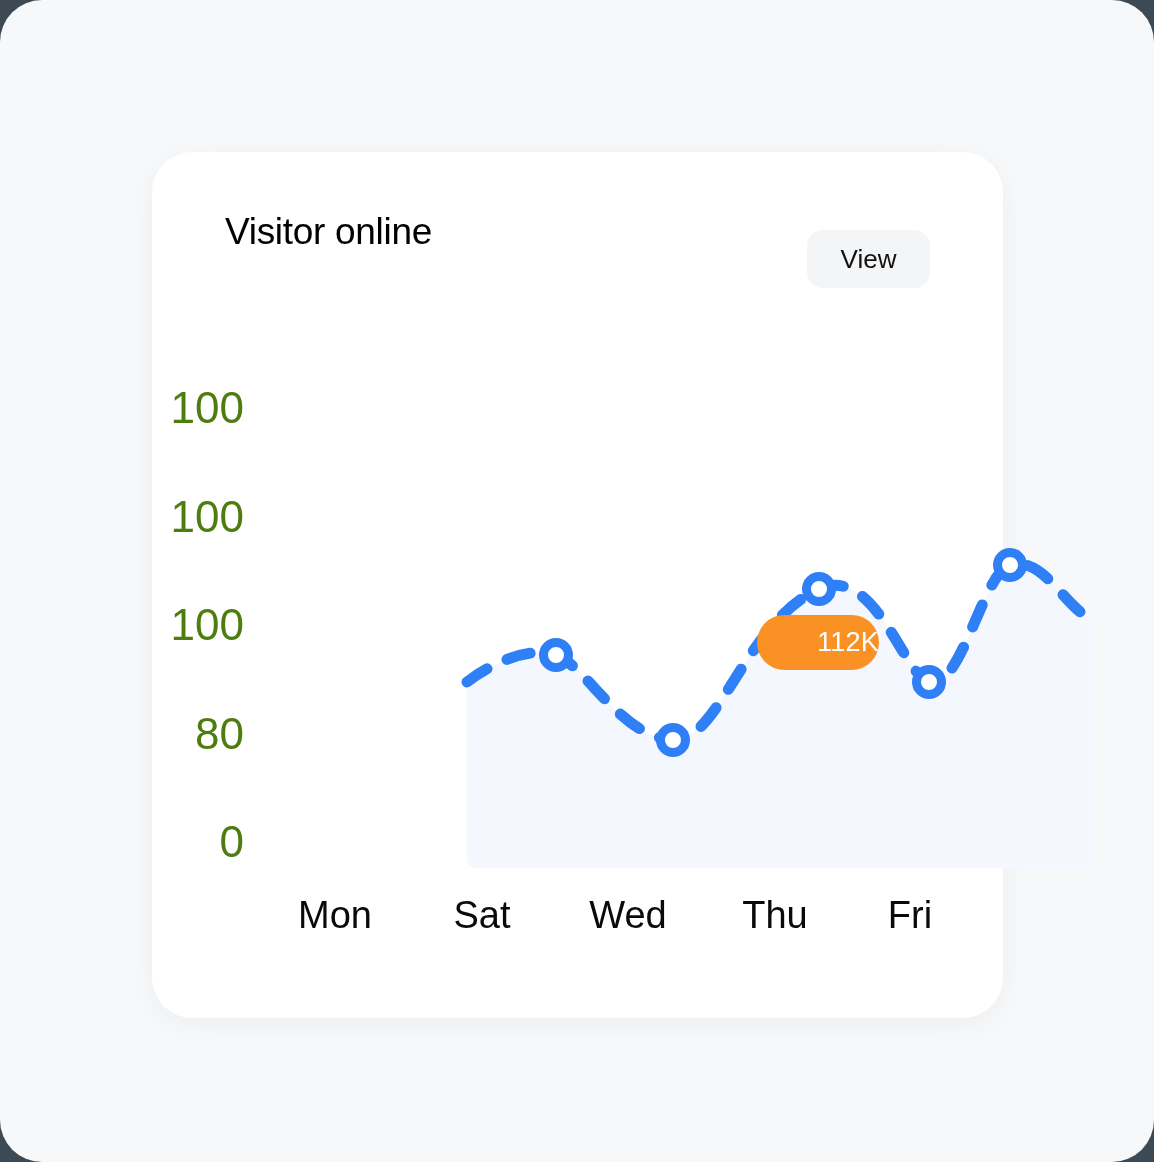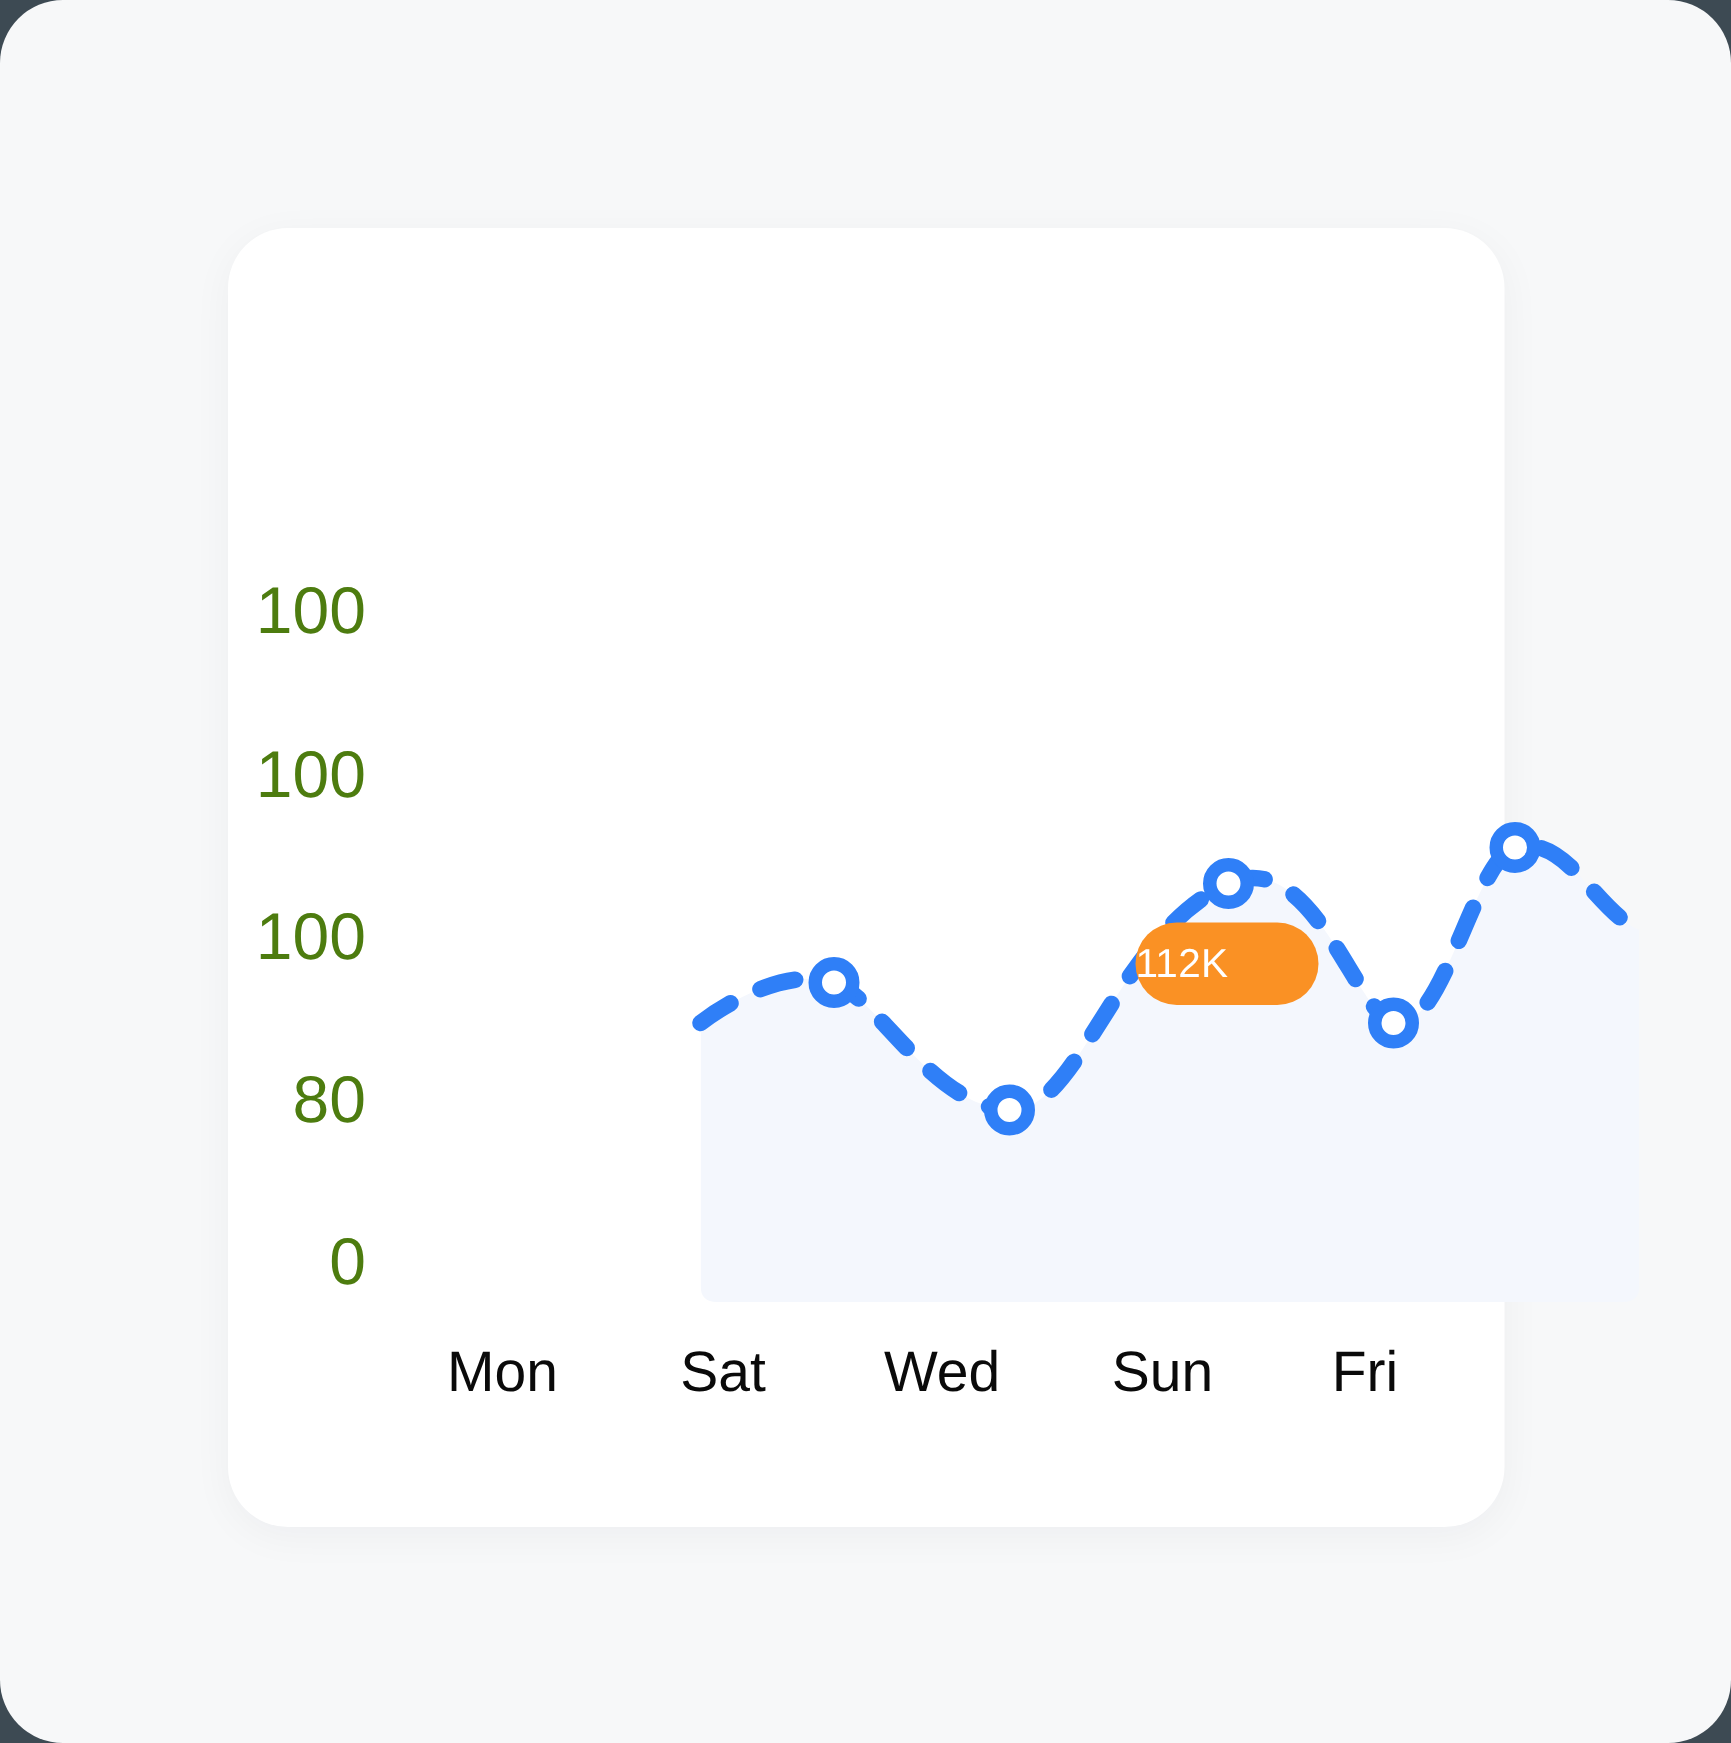--- a/index.html
+++ b/index.html
@@ -127,33 +127,37 @@
   .badge {
     position: absolute;
     left: 605px;
     top: 463px;
     width: 122px;
     height: 55px;
     background: #fa9124;
     border-radius: 28px;
     display: flex;
     align-items: center;
-    justify-content: flex-start;
+    justify-content: flex-end;
     color: #ffffff;
     font-size: 27px;
     letter-spacing: 0.2px;
   }
 </style>
 </head>
 <body>
 
 <div class="page">
 
   <div class="card">
 
+    <div class="card-header">
+      <div class="card-title">Visitor online</div>
+      <button class="view-button">View</button>
+    </div>
 
     <div class="chart-wrap">
 
       <div class="y-axis">
           <div class="y-tick" style="top: 256px;">100</div>
           <div class="y-tick" style="top: 365px;">100</div>
           <div class="y-tick" style="top: 473px;">100</div>
           <div class="y-tick" style="top: 582px;">80</div>
           <div class="y-tick" style="top: 690px;">0</div>
         </div>
@@ -197,19 +201,19 @@
       </div>
 
       <div class="badge">
         <span>112K</span>
       </div>
 
       <div class="x-axis">
           <div class="x-tick" style="left: 183px;">Mon</div>
           <div class="x-tick" style="left: 330px;">Sat</div>
           <div class="x-tick" style="left: 476px;">Wed</div>
-          <div class="x-tick" style="left: 623px;">Sun</div>
+          <div class="x-tick" style="left: 623px;">Thu</div>
           <div class="x-tick" style="left: 758px;">Fri</div>
         </div>
     </div>
 
   </div>
 </div>
 
 </body></html>

